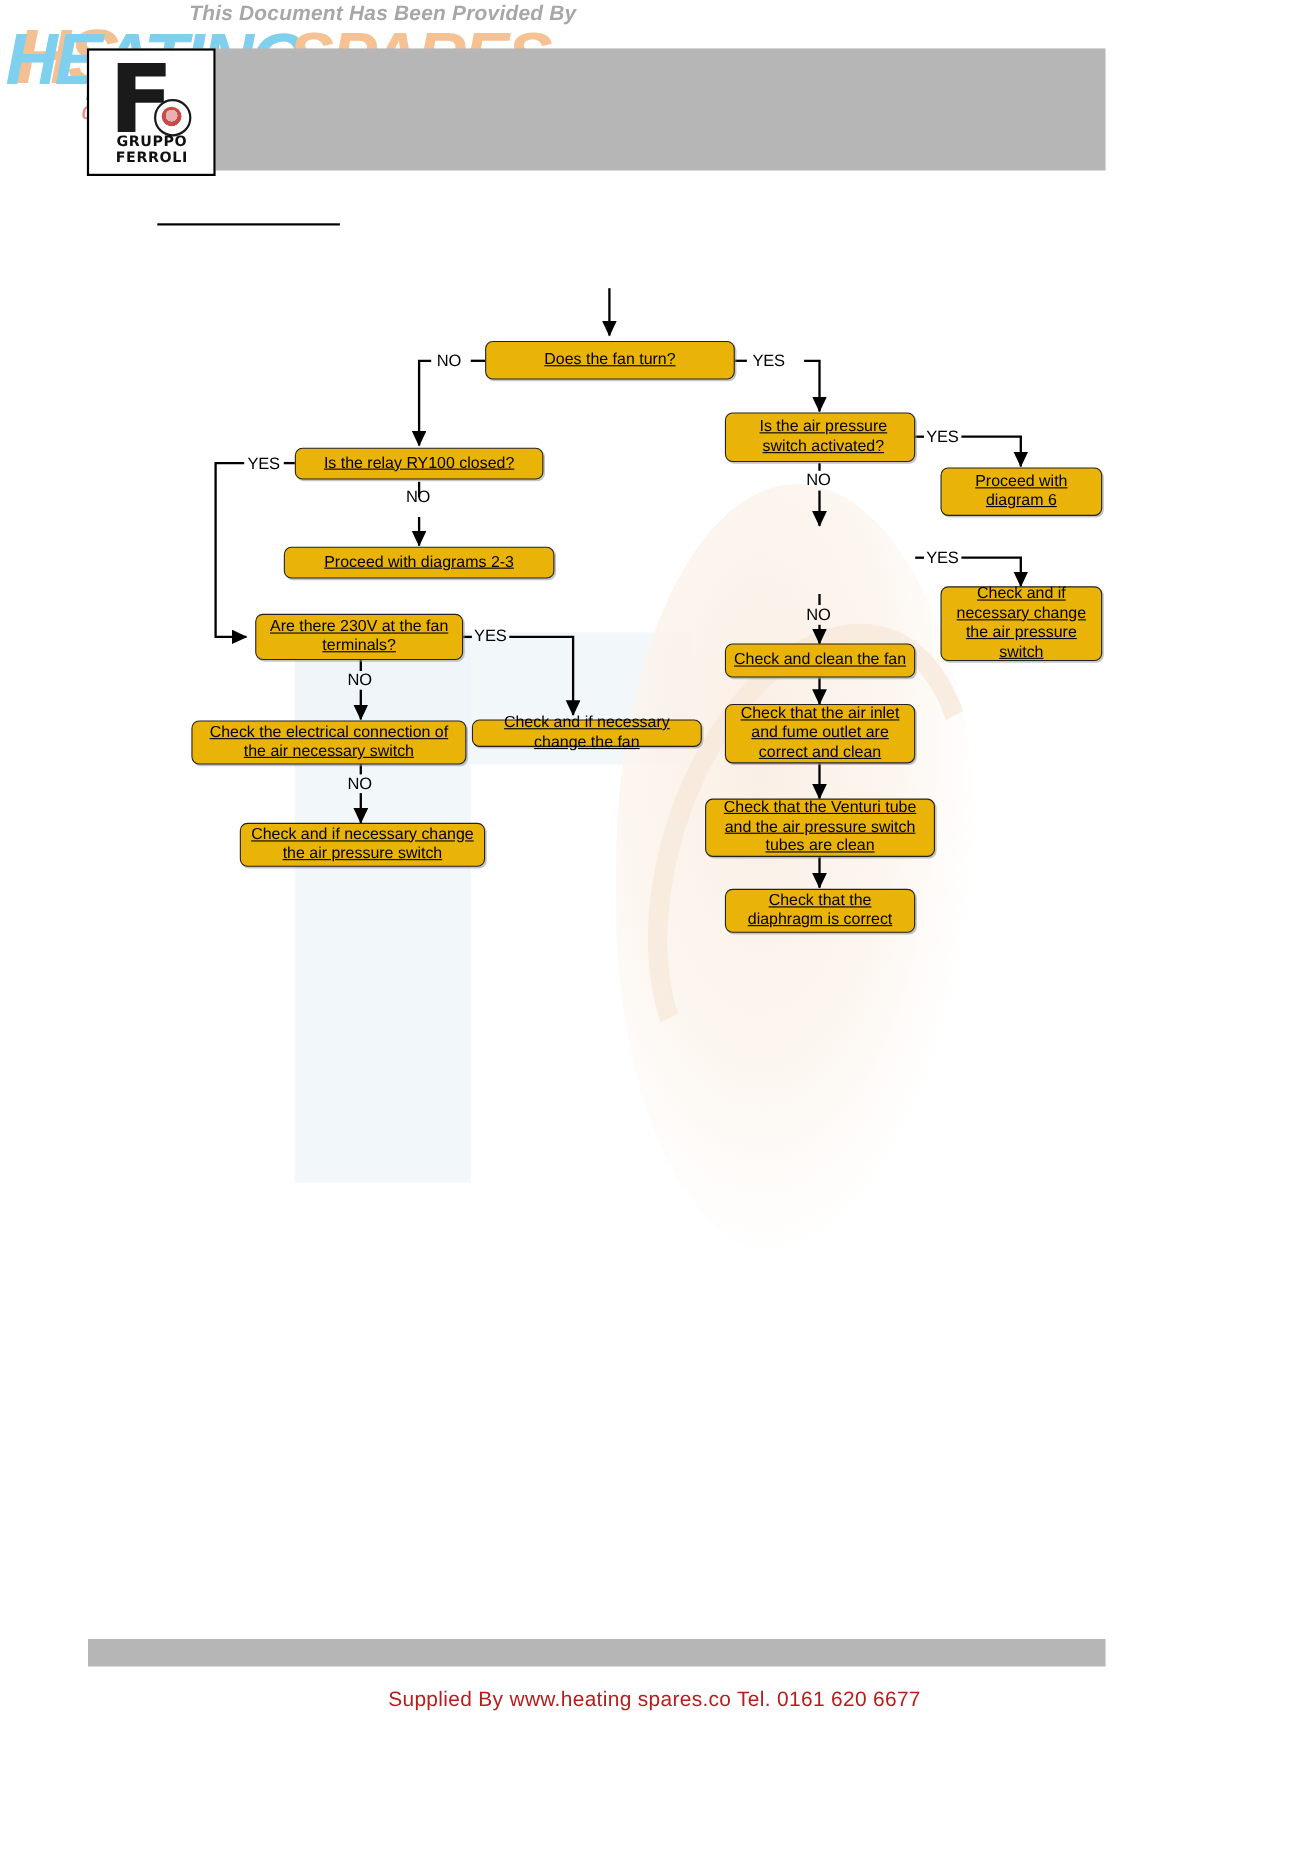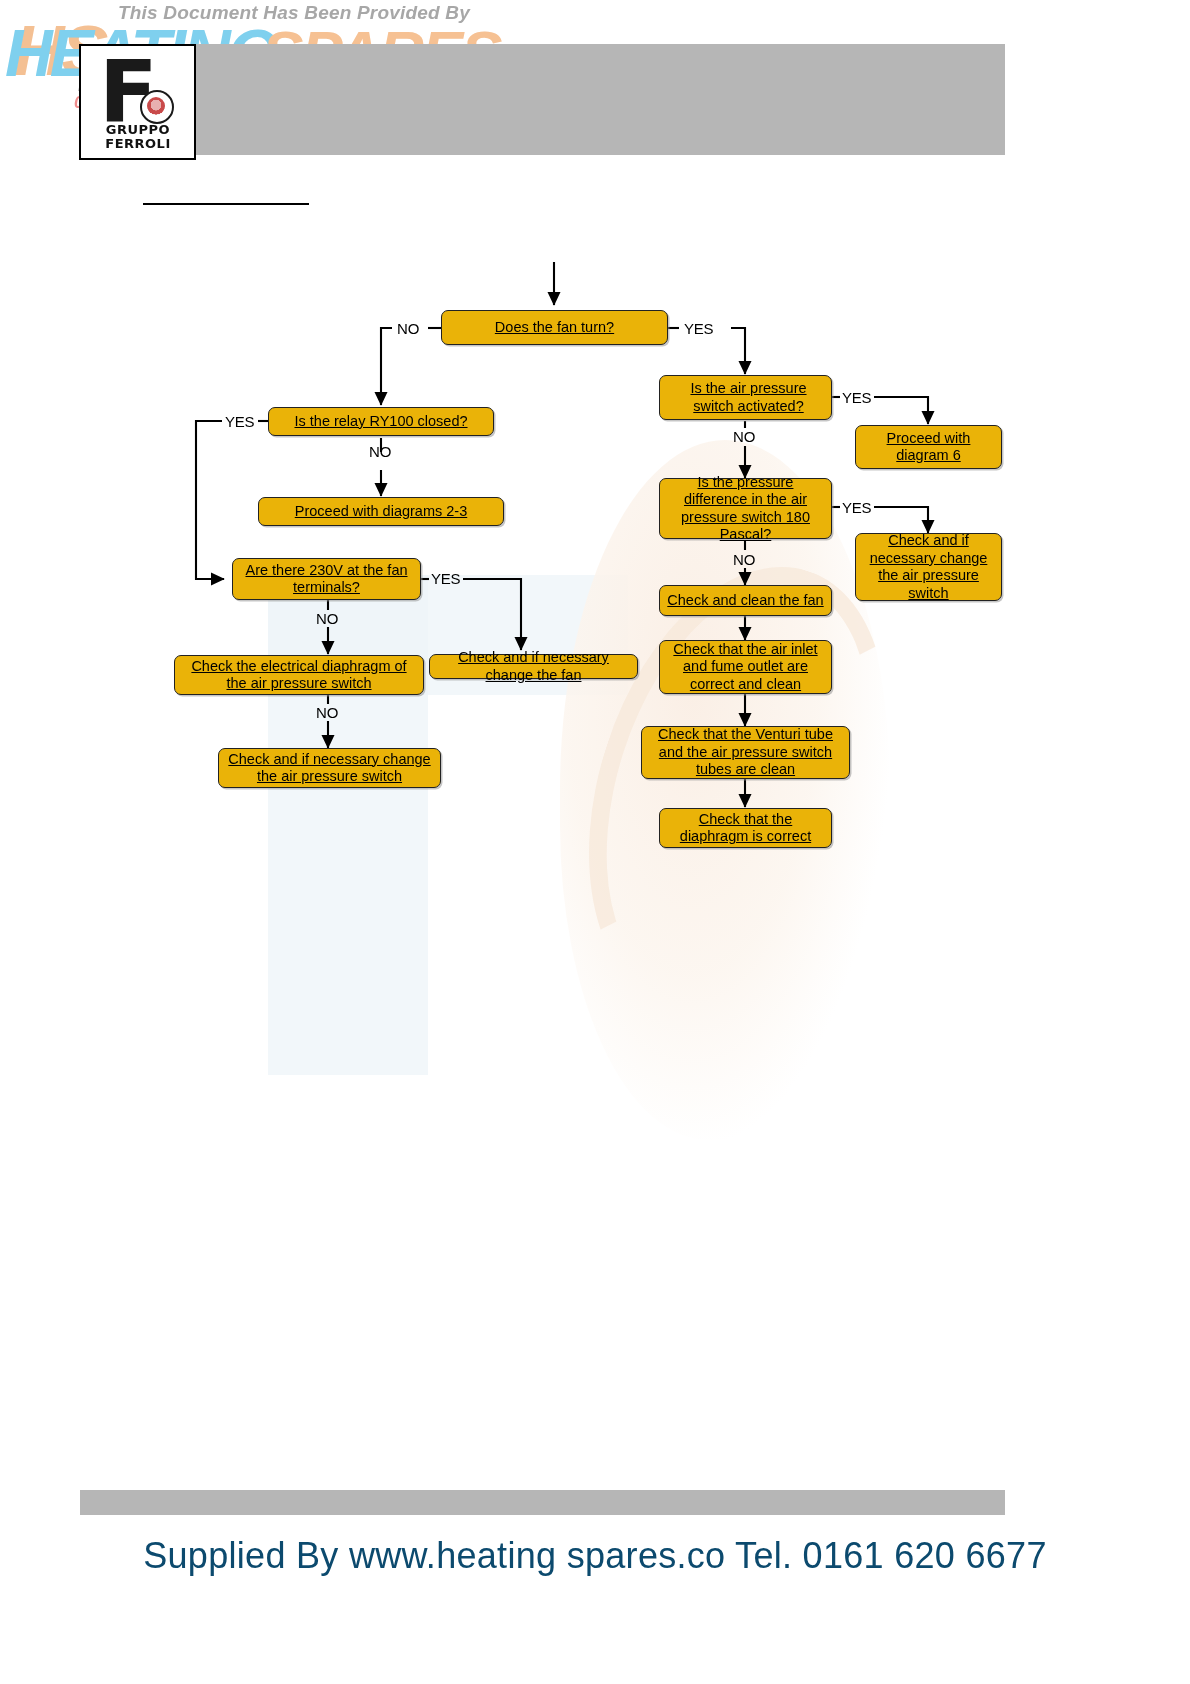--- a/index.html
+++ b/index.html
@@ -4,21 +4,21 @@
 <style>
   html,body{margin:0;padding:0;background:#ffffff;}
   body{
     width:1190px;height:1684px;position:relative;overflow:hidden;
     font-family:"Liberation Sans","DejaVu Sans",sans-serif;
     color:#000;
   }
   
   #watermark-layer{position:absolute;left:0;top:0;width:1190px;height:1684px;z-index:0;pointer-events:none;}
   .wm-provided{
-    position:absolute;left:118px;top:2px;width:460px;
+    position:absolute;left:118px;top:2px;width:460px;text-align:center;
     font-size:19px;font-style:italic;font-weight:bold;color:#a7a7a7;
     letter-spacing:.2px;
   }
   .wm-hs{
     position:absolute;left:5px;top:20px;font-size:66px;font-weight:bold;font-style:italic;
     color:#7fd0ee;letter-spacing:-3px;line-height:1;
   }
   .wm-hs2{
     position:absolute;left:14px;top:16px;font-size:70px;font-weight:bold;font-style:italic;
     color:#f4bd8e;letter-spacing:-3px;line-height:1;opacity:.95;
@@ -86,21 +86,21 @@
   .logo-ferroli{
     position:absolute;left:10px;top:90px;width:94px;text-align:center;
     font-size:13px;font-weight:bold;letter-spacing:.5px;color:#111;
     font-family:"DejaVu Sans",sans-serif;
   }
   #section-rule{
     position:absolute;left:143px;top:203px;width:166px;height:0;border-top:2px solid #000;z-index:2;
   }
   #page-footer-text{
     position:absolute;left:0;top:1535px;width:1190px;text-align:center;
-    font-size:36px;color:#0c4a6e;letter-spacing:.3px;z-index:2;
+    font-size:19px;color:#b91c1c;letter-spacing:.3px;z-index:2;
   }
   
   #flowchart{position:absolute;left:0;top:0;width:1190px;height:900px;z-index:2;}
   .node{
     position:absolute;box-sizing:border-box;
     border:1px solid #222;border-radius:7px;background:#eab308;
     display:flex;align-items:center;justify-content:center;text-align:center;
     font-size:14.5px;line-height:17.5px;color:#000;
     box-shadow:1.5px 1.5px 0 rgba(150,150,150,.55);
     padding:2px 6px;
@@ -193,31 +193,30 @@
   </svg>
 
   <div class="node" style="left:441px;top:310px;width:227px;height:35px;">Does the fan turn?</div>
 
   <div class="node" style="left:268px;top:407px;width:226px;height:29px;">Is the relay RY100 closed?</div>
 
   <div class="node" style="left:258px;top:497px;width:246px;height:29px;">Proceed with diagrams 2-3</div>
 
   <div class="node" style="left:232px;top:558px;width:189px;height:42px;">Are there 230V at the fan terminals?</div>
 
-  <div class="node" style="left:174px;top:655px;width:250px;height:40px;">Check the electrical diaphragm of the air pressure switch</div>
+  <div class="node" style="left:174px;top:655px;width:250px;height:40px;">Check the electrical connection of the air necessary switch</div>
 
   <div class="node" style="left:218px;top:748px;width:223px;height:40px;">Check and if necessary change the air pressure switch</div>
 
   <div class="node" style="left:429px;top:654px;width:209px;height:25px;">Check and if necessary change the fan</div>
 
   <div class="node" style="left:659px;top:375px;width:173px;height:45px;padding-left:12px;">Is the air pressure switch activated?</div>
 
   <div class="node" style="left:855px;top:425px;width:147px;height:44px;">Proceed with diagram 6</div>
 
-  <div class="node" style="left:659px;top:478px;width:173px;height:61px;">Is the pressure difference in the air pressure switch 180 Pascal?</div>
 
   <div class="node" style="left:855px;top:533px;width:147px;height:68px;">Check and if necessary change the air pressure switch</div>
 
   <div class="node" style="left:659px;top:585px;width:173px;height:31px;">Check and clean the fan</div>
 
   <div class="node" style="left:641px;top:726px;width:209px;height:53px;">Check that the Venturi tube and the air pressure switch tubes are clean</div>
 
   <div class="node" style="left:659px;top:640px;width:173px;height:54px;">Check that the air inlet and fume outlet are correct and clean</div>
 
   <div class="node" style="left:659px;top:808px;width:173px;height:40px;text-align:center;">Check that the diaphragm is correct</div>

